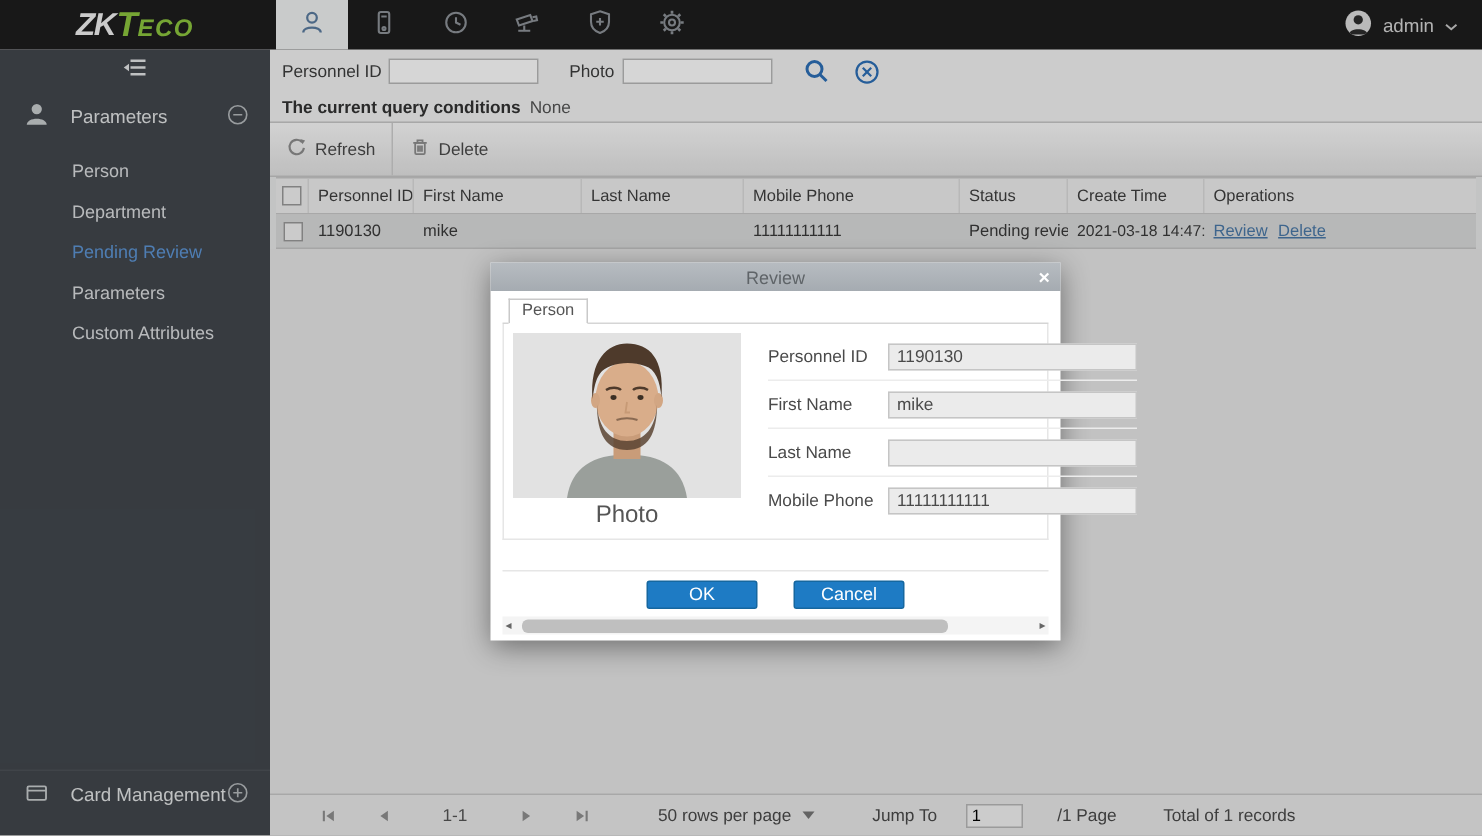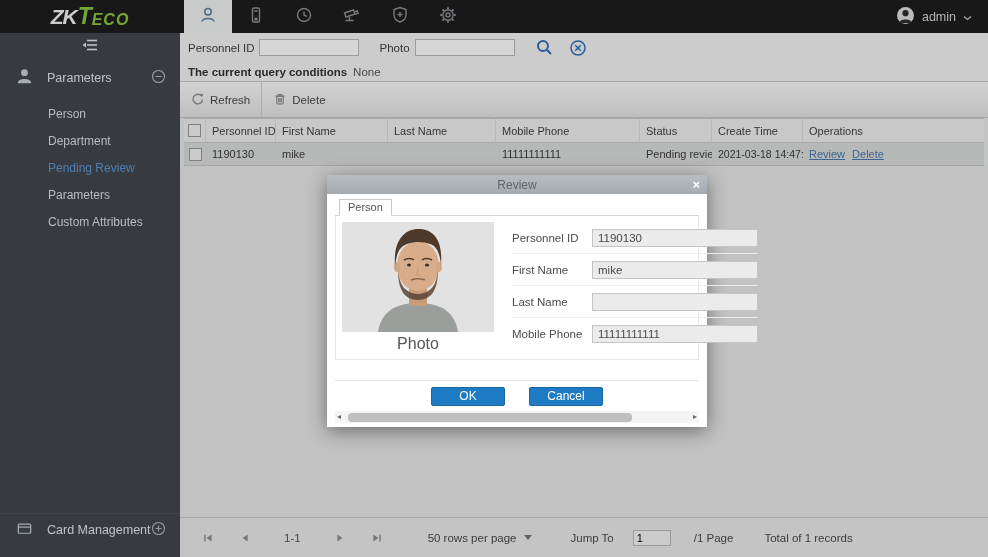--- a/index.html
+++ b/index.html
@@ -54,21 +54,21 @@
   .gc{ padding-left:6px; overflow:hidden; white-space:nowrap; height:100%; display:flex; align-items:center; }
   .head .gc{ border-right:1px solid #dcdcdc; }
   .c-cb{ width:22px; justify-content:center; padding-left:0; }
   .c-pid{ width:70px; } .c-fn{ width:112px; } .c-ln{ width:108px; } .c-mp{ width:144px; }
   .c-st{ width:72px; } .c-ct{ width:91px; } .c-op{ flex:1; border-right:none !important; }
   .row .c-ct{ font-size:10.5px; }
   .cb{ width:13px; height:13px; background:#f2f2f2; border:1px solid #9a9a9a; cursor:pointer; }
   .oplink{ color:#4a79a8; text-decoration:underline; margin-right:7px; font-size:11px; cursor:pointer; }
   .filler{ flex:1; background:#e7e8e8; }
   
-  .pagebar{ height:40px; background:#eaeaea; border-top:1px solid #c9c9c9; display:flex; align-items:center; padding-left:16px; font-size:11.5px; color:#4a4a4a; gap:13px; }
+  .pagebar{ height:28px; background:#eaeaea; border-top:1px solid #c9c9c9; display:flex; align-items:center; padding-left:27px; font-size:11.5px; color:#4a4a4a; gap:13px; }
   .pgbtn{ width:24px; display:flex; justify-content:center; cursor:pointer; }
   .pgrange{ margin:0 14px; color:#555; }
   .rpp{ margin-left:26px; display:flex; align-items:center; gap:7px; cursor:pointer; }
   .caret{ width:0; height:0; border-left:4px solid transparent; border-right:4px solid transparent; border-top:5px solid #777; }
   .jumplabel{ margin-left:26px; }
   .jumpinput{ width:38px; height:16px; border:1px solid #b9b9b9; background:#f4f4f4; margin-left:6px; font-size:11px; padding:0 3px; font-family:inherit; }
   .pageinfo{ margin-left:10px; }
   .total{ margin-left:18px; }
   
   .overlay{ position:absolute; inset:0; background:rgba(0,0,0,0.16); z-index:40; }

